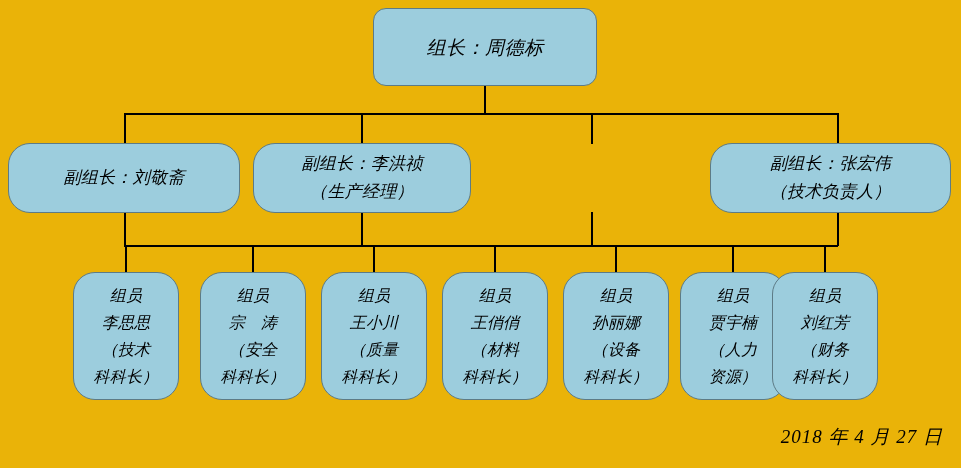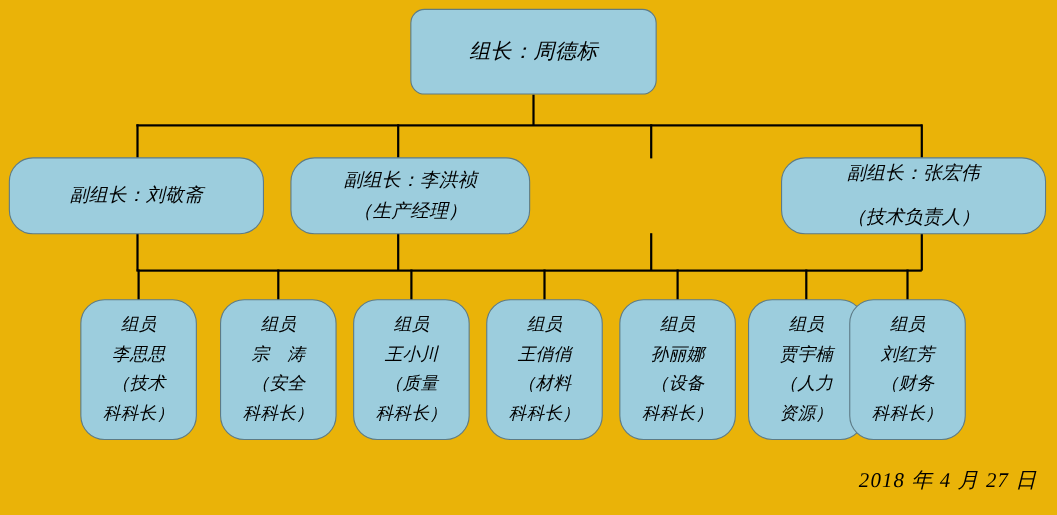--- a/index.html
+++ b/index.html
@@ -55,23 +55,23 @@
   .node.deputy {
     top: 143px;
     height: 70px;
   }
   .node.deputy .line {
     font-size: 17px;
     line-height: 28px;
     letter-spacing: 0.3px;
   }
   .node.deputy.d0 { left: 8px;   width: 232px; }
-  .node.deputy.d1 { left: 264px; width: 218px; }
+  .node.deputy.d1 { left: 253px; width: 218px; }
   .node.deputy.d2 { left: 488px; width: 208px; }
-  .node.deputy.d3 { left: 710px; width: 241px; justify-content: space-between; }
+  .node.deputy.d3 { left: 710px; width: 241px; }
   
   .node.member {
     top: 272px;
     width: 106px;
     height: 128px;
     align-items: center;
   }
   .node.member .line {
     font-size: 16px;
     line-height: 27px;

